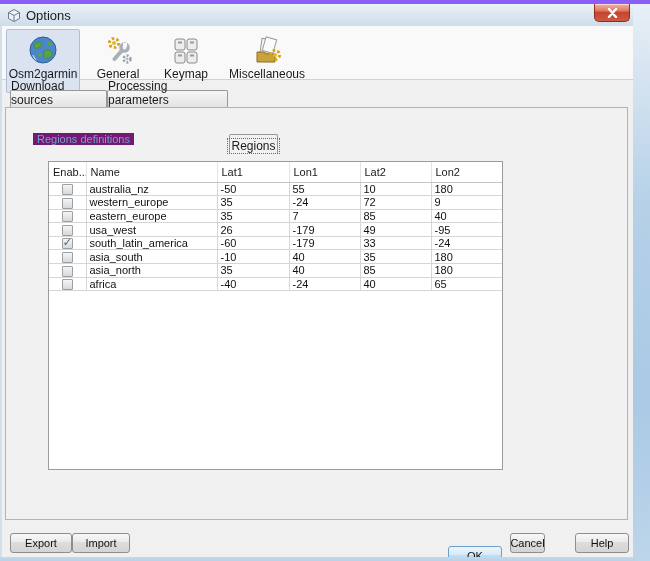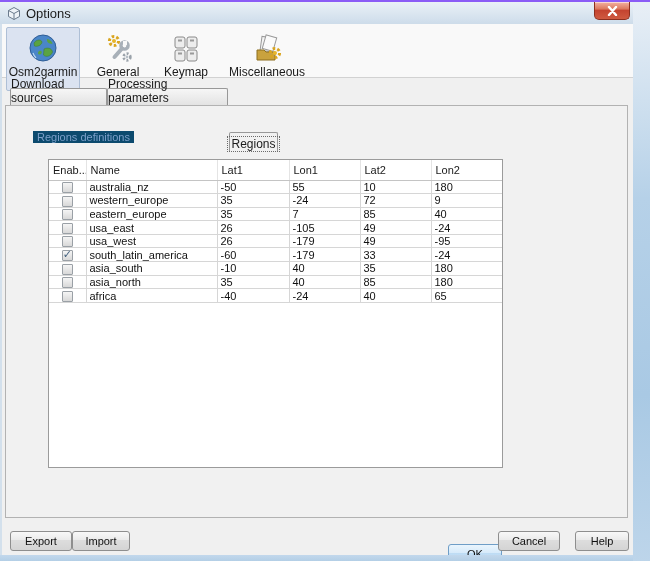--- a/index.html
+++ b/index.html
@@ -1,20 +1,20 @@
 <!DOCTYPE html>
 <html><head>
 <meta charset="utf-8">
 <style>
   * { margin:0; padding:0; box-sizing:border-box; }
   html,body { background:#e9eef3; }
   .window {
     position:relative; width:650px; height:561px; overflow:hidden;
     font-family:"Liberation Sans", sans-serif; background:#f0f0f0;
-    border-top:2px solid #8b5cf6;
+    border-top:4px solid #8b5cf6;
   }
   
   .titlebar {
     position:absolute; left:0; top:0; width:650px; height:22px;
     background:linear-gradient(#eaf1f7, #cddcea);
     display:flex; align-items:center; padding-left:8px;
   }
   .title-icon { width:12px; height:13px; margin-right:6px; }
   .title-text { font-size:13px; color:#1c1c1c; }
   .close-btn {
@@ -60,21 +60,21 @@
   
   .panel {
     position:absolute; left:5px; top:103px; width:623px; height:413px;
     background:#f1f1f1; border:1px solid #b2b2b2; z-index:1;
   }
   .groupbox {
     position:absolute; left:28px; top:135px; width:580px; height:350px;
     border:1px solid #cfcfcf; border-radius:2px;
   }
   .group-label {
-    position:absolute; left:33px; top:129px; z-index:2; background:#0c4a6e;
+    position:absolute; left:33px; top:129px; z-index:2; background:#701a75;
     padding:0 4px; font-size:11px; color:#7c9fc9;
   }
   
   .scrollpane {
     position:absolute; left:48px; top:157px; width:455px; height:309px;
     background:#ffffff; border:1px solid #9b9b9b; overflow:hidden; z-index:2;
   }
   table.regions { border-collapse:collapse; table-layout:fixed; width:453px; font-size:11px; }
   table.regions col.c0{width:37px} table.regions col.c1{width:131px}
   table.regions col.c2{width:72px} table.regions col.c3{width:71px}
@@ -262,32 +262,20 @@
       <td class="num">7</td>
       <td class="num">85</td>
       <td class="num">40</td>
     </tr>
           <tr>
       <td class="cbcell">
         <span class="checkbox">
           <span class="checkmark"></span>
         </span>
       </td>
-      <td>usa_east</td>
-      <td class="num">26</td>
-      <td class="num">-105</td>
-      <td class="num">49</td>
-      <td class="num">-24</td>
-    </tr>
-          <tr>
-      <td class="cbcell">
-        <span class="checkbox">
-          <span class="checkmark"></span>
-        </span>
-      </td>
       <td>usa_west</td>
       <td class="num">26</td>
       <td class="num">-179</td>
       <td class="num">49</td>
       <td class="num">-95</td>
     </tr>
           <tr>
       <td class="cbcell">
         <span class="checkbox checked">
           <span class="checkmark">✓</span>
@@ -344,19 +332,19 @@
   <div class="btn sidebtn disabled" style="top:210px;">Move down</div>
   <div class="btn sidebtn" style="top:237px;">Delete</div>
   <div class="btn sidebtn disabled" style="top:445px;">
     <span class="disp-box"></span>
     <span>Display</span>
   </div>
 
   <div class="btn" style="left:10px; top:529px; width:62px; height:20px;">Export</div>
   <div class="btn" style="left:72px; top:529px; width:58px; height:20px;">Import</div>
   <div class="btn default" style="left:448px; top:529px; width:54px; height:20px;">OK</div>
-  <div class="btn" style="left:498px; top:529px; width:62px; height:20px;">Cancel</div>
+  <div class="btn" style="left:510px; top:529px; width:35px; height:20px;">Cancel</div>
   <div class="btn" style="left:575px; top:529px; width:54px; height:20px;">Help</div>
 
   <div class="left-strip"></div>
   <div class="bottom-strip"></div>
   <div class="right-strip"></div>
 </div>
 
 </body></html>

